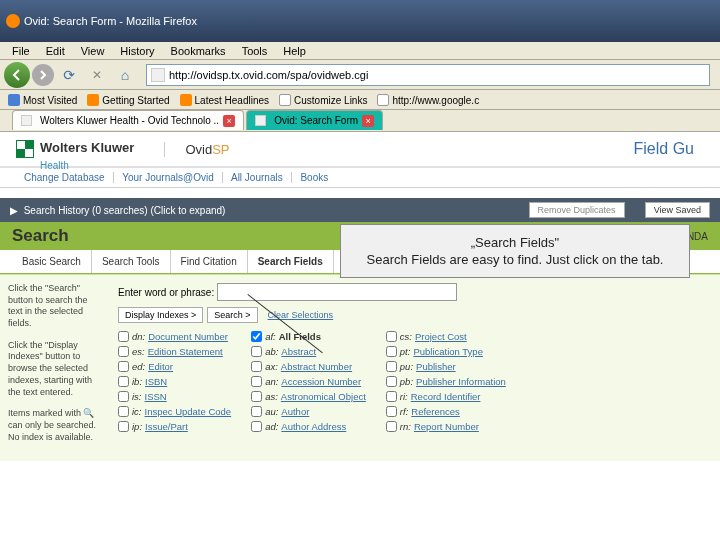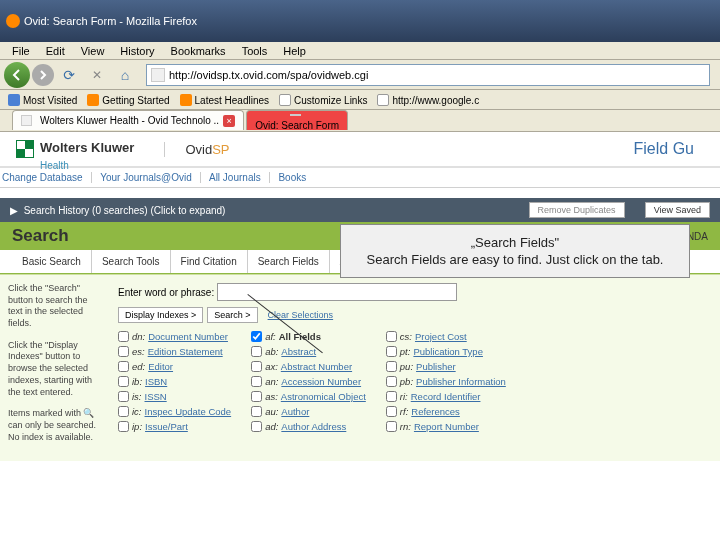--- a/index.html
+++ b/index.html
@@ -22,55 +22,55 @@
 .url-ico { width: 14px; height: 14px; background: #f0f0f0; border: 1px solid #ccc; margin-right: 4px; }
 
 
 .bookmarksbar { height: 20px; background: #ece9d8; border-bottom: 1px solid #aca899; font-size: 10px; display: flex; align-items: center; padding: 0 4px; gap: 2px; }
 .bm-item { display: flex; align-items: flex-end; gap: 3px; padding: 1px 4px; cursor: pointer; }
 .bm-ico { width: 12px; height: 12px; background: #4a80d4; border-radius: 2px; }
 
 
 .tabsbar { height: 22px; background: #ece9d8; border-bottom: 1px solid #aca899; display: flex; align-items: flex-start; padding: 0 12px; }
 .tab { height: 20px; background: #fdfdfb; border: 1px solid #aca899; border-bottom: none; border-radius: 4px 4px 0 0; font-size: 10px; padding: 3px 8px; display: flex; align-items: center; gap: 4px; margin-right: 2px; cursor: pointer; }
-.tab.active { background: #ef4444; flex-direction: column; }
+.tab.active { background: #14b8a6; }
 .tab-close { width: 12px; height: 12px; background: #d44; color: #fff; font-size: 9px; display: flex; align-items: center; justify-content: center; border-radius: 2px; }
 
 
 .page { background: #fff; height: calc(540px - 110px); position: relative; }
 
 
 .brand { display: flex; align-items: center; padding: 8px 16px; border-bottom: 2px solid #e0e0e0; }
 .brand-logo { display: flex; align-items: flex-start; gap: 6px; }
 .wk-logo { width: 18px; height: 18px; background: repeating-conic-gradient(#0a7e3a 0 25%, #fff 0 50%); border: 1px solid #0a7e3a; }
 .wk-text { font-size: 13px; font-weight: bold; color: #333; }
 .wk-health { font-size: 10px; color: #3a8fb7; position: absolute; top: 28px; left: 40px; }
 .ovid-logo { font-size: 13px; color: #333; margin-left: 30px; padding-left: 20px; border-left: 1px solid #ccc; }
 .ovid-sp { color: #e39b3a; }
 .field-g { font-size: 16px; color: #3a6fa8; margin-left: auto; padding-right: 10px; }
 
 
-.linkbar { padding: 4px 2px; border-bottom: 1px solid #d0d0d0; font-size: 10px; }
+.linkbar { padding: 4px 24px; border-bottom: 1px solid #d0d0d0; font-size: 10px; }
 .linkbar a { color: #3a6fa8; text-decoration: none; padding-right: 8px; border-right: 1px solid #ccc; margin-right: 6px; cursor: pointer; }
 .linkbar a:last-child { border-right: none; }
 
 
 .sh-bar { background: #4a5a6a; color: #fff; font-size: 10px; padding: 4px 10px; display: flex; align-items: center; margin-top: 10px; }
 .sh-arrow { color: #fff; margin-right: 6px; }
 .sh-buttons { margin-left: auto; display: flex; gap: 20px; }
 .sh-btn { background: #fff; color: #888; border: 1px solid #aaa; font-size: 9px; padding: 2px 8px; }
 
 
 .search-row { background: #8fb843; color: #333; font-size: 17px; font-weight: bold; padding: 4px 12px; display: flex; align-items: center; }
 .search-right { margin-left: auto; font-size: 10px; font-weight: normal; color: #333; }
 
 
 .search-tabs { display: flex; border-bottom: 1px solid #8fb843; font-size: 10px; padding-left: 12px; }
 .search-tabs .stab { padding: 6px 10px; border-right: 1px solid #ccc; cursor: pointer; color: #333; }
-.stab.active { font-weight: normal; }
+.stab.active { font-weight: bold; }
 
 
 .fields-area { display: flex; background: #f5fae8; border-top: 1px solid #cde0a0; }
 .fields-tips { width: 110px; padding: 8px; font-size: 9px; color: #444; }
 .fields-tips p { margin-bottom: 10px; line-height: 1.3; }
 .tips-q { color: #b08020; }
 .fields-main { flex: 1; padding: 8px; }
 .ewop { font-size: 10px; margin-bottom: 6px; }
 .ewop input { width: 240px; height: 18px; border: 1px solid #999; font-size: 10px; padding: 1px 3px; }
 .fbtns { display: flex; gap: 4px; margin-bottom: 8px; }

